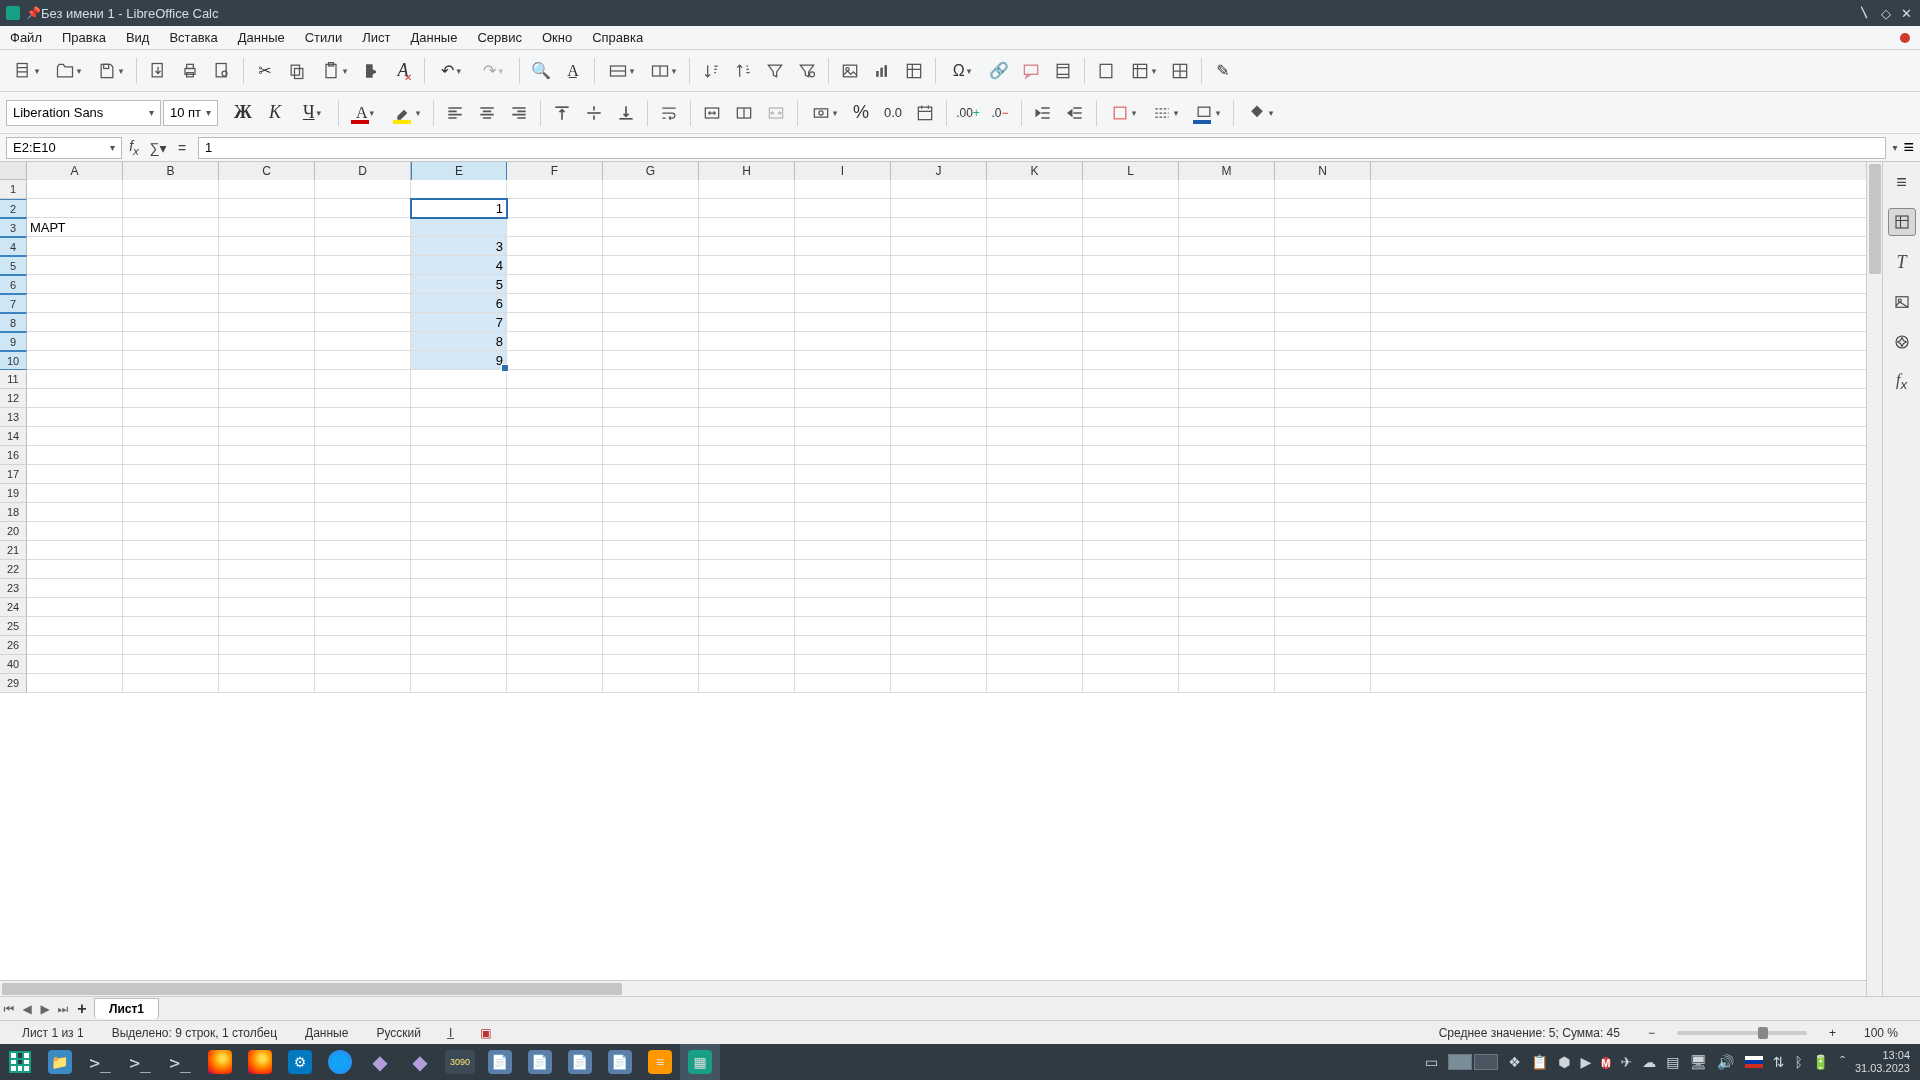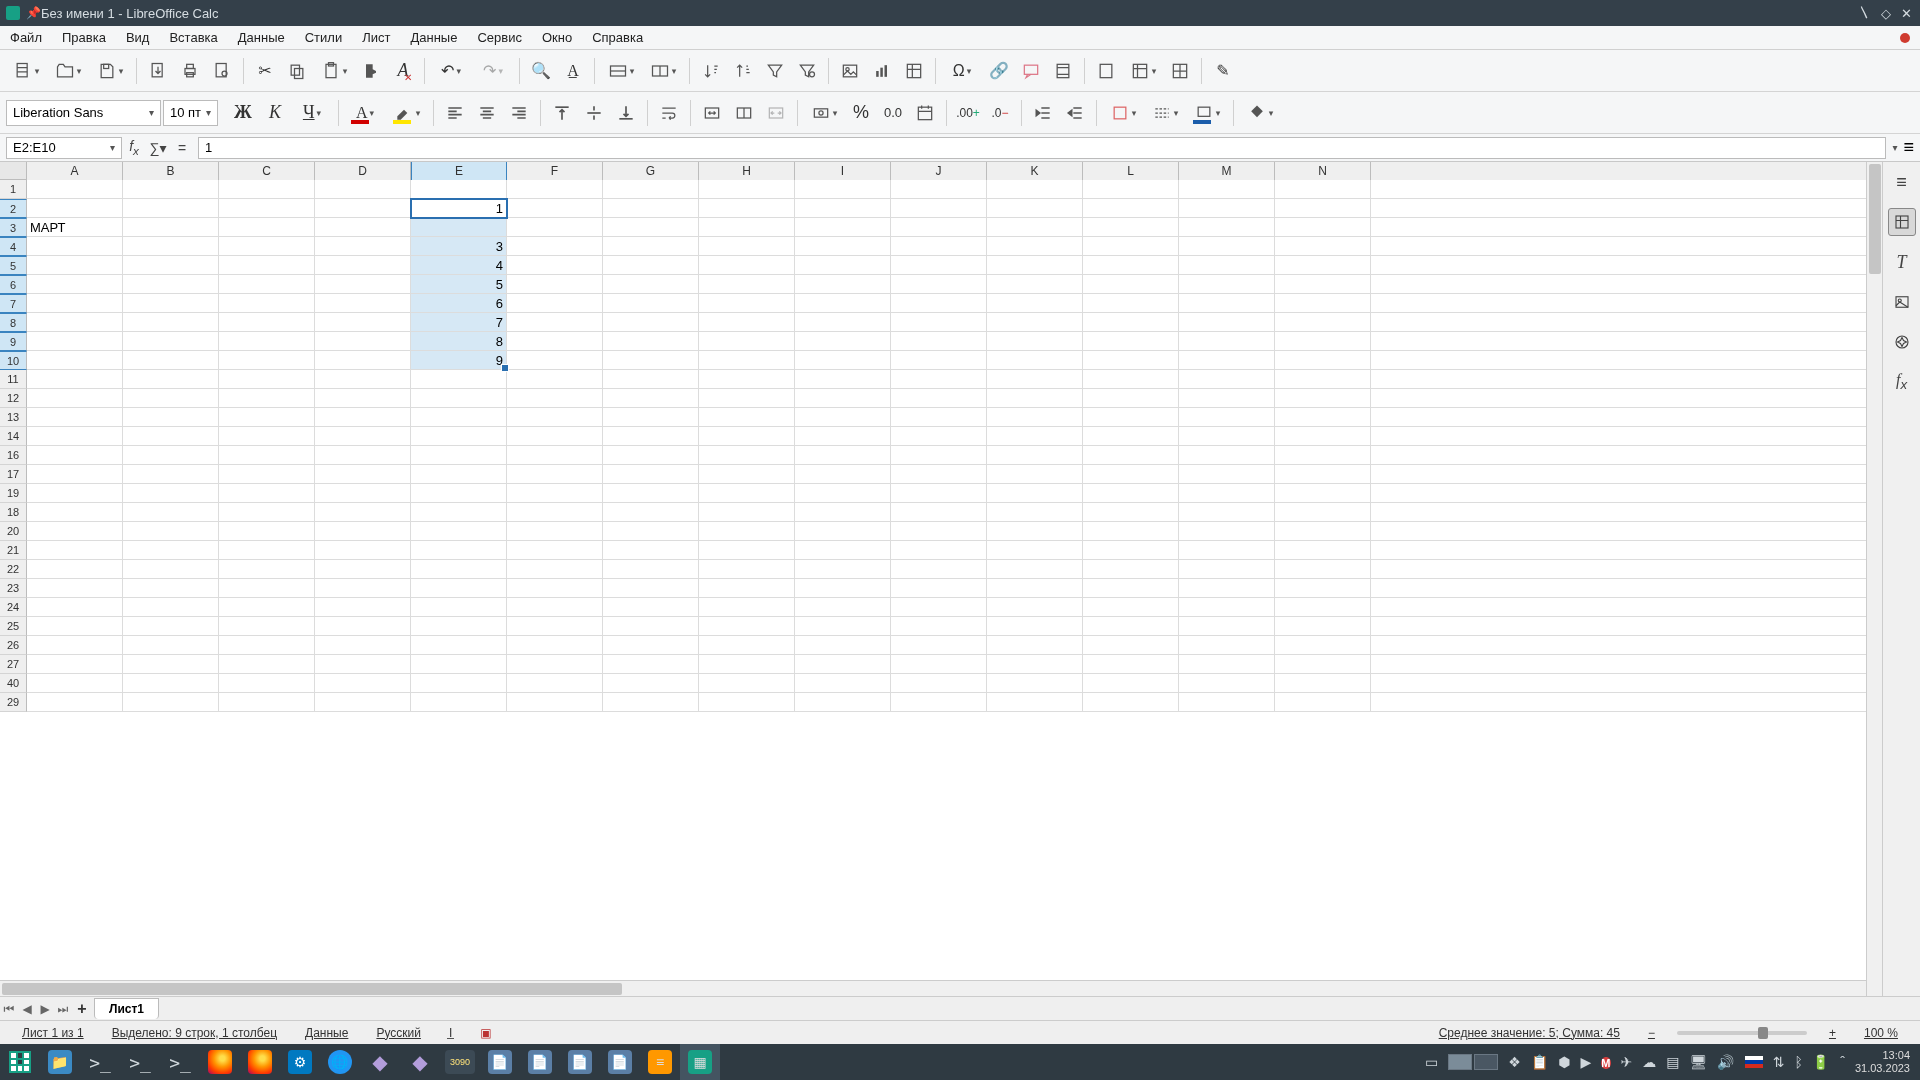--- a/index.html
+++ b/index.html
@@ -77,21 +77,21 @@
 .sidebar .sb-hamburger { font-size: 18px; }
 
 
 .sheet-tabs { height: 24px; background: #efefef; display: flex; align-items: center; font-size: 12px; border-top: 1px solid #ccc; }
 .st-nav { width: 18px; height: 20px; display: flex; align-items: center; justify-content: center; color: #666; cursor: pointer; }
 .st-add { width: 20px; font-size: 16px; font-weight: bold; color: #333; display: flex; align-items: center; justify-content: center; cursor: pointer; }
 .st-tab { padding: 3px 14px; background: #fff; border: 1px solid #bbb; border-bottom: none; border-radius: 0 0 4px 4px; font-weight: bold; margin: 0 2px; }
 
 
 .statusbar { height: 24px; background: #efefef; display: flex; align-items: center; font-size: 12px; color: #333; border-top: 1px solid #ccc; padding: 0 8px; }
-.statusbar .section { padding: 0 14px; text-decoration: underline; }
+.statusbar .section { padding: 0 14px; }
 .statusbar .flex { flex: 1; }
 .statusbar .zoom-slider { width: 130px; height: 4px; background: #ccc; position: relative; margin: 0 8px; border-radius: 2px; }
 .statusbar .zoom-slider .knob { position: absolute; top: -4px; left: 62%; width: 10px; height: 12px; background: #888; border-radius: 2px; }
 
 
 .taskbar { height: 36px; background: #2f3a42; display: flex; align-items: center; color: #ddd; font-size: 11px; }
 .taskbar .tb-left { display: flex; align-items: center; height: 100%; }
 .taskbar .tb-right { margin-left: auto; display: flex; align-items: center; height: 100%; gap: 10px; padding-right: 10px; }
 .tbar-btn { width: 40px; height: 36px; display: flex; align-items: center; justify-content: center; cursor: pointer; position: relative; }
 .tbar-btn.active { background: #445461; }
@@ -936,38 +936,20 @@
           <div class="cell"></div>
           <div class="cell"></div>
           <div class="cell"></div>
           <div class="cell"></div>
           <div class="cell"></div>
           <div class="cell"></div>
           <div class="cell"></div>
           <div class="cell" style="flex: 1 1 0%; border-right: none;"></div>
         </div>
         <div class="row">
-          <div class="row-h">27</div>
-          <div class="cell"></div>
-          <div class="cell"></div>
-          <div class="cell"></div>
-          <div class="cell"></div>
-          <div class="cell"></div>
-          <div class="cell"></div>
-          <div class="cell"></div>
-          <div class="cell"></div>
-          <div class="cell"></div>
-          <div class="cell"></div>
-          <div class="cell"></div>
-          <div class="cell"></div>
-          <div class="cell"></div>
-          <div class="cell"></div>
-          <div class="cell" style="flex: 1 1 0%; border-right: none;"></div>
-        </div>
-        <div class="row">
           <div class="row-h">40</div>
           <div class="cell"></div>
           <div class="cell"></div>
           <div class="cell"></div>
           <div class="cell"></div>
           <div class="cell"></div>
           <div class="cell"></div>
           <div class="cell"></div>
           <div class="cell"></div>
           <div class="cell"></div>

